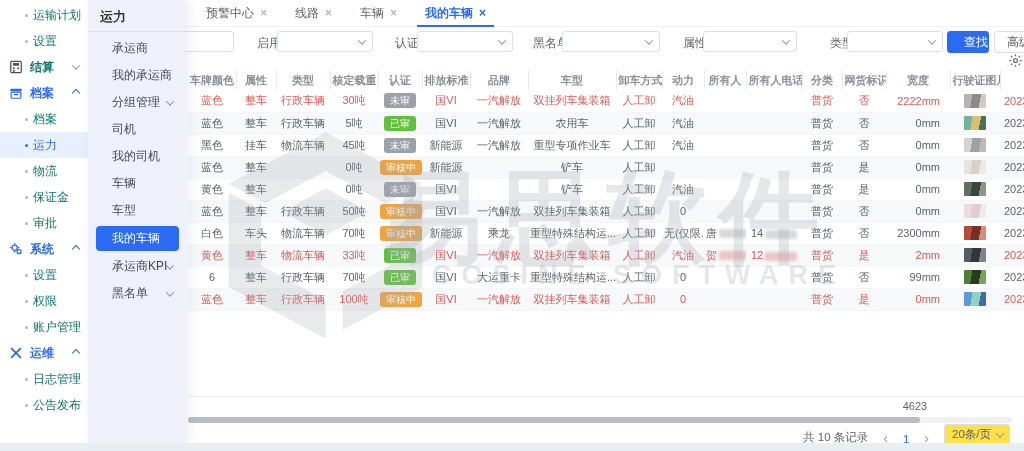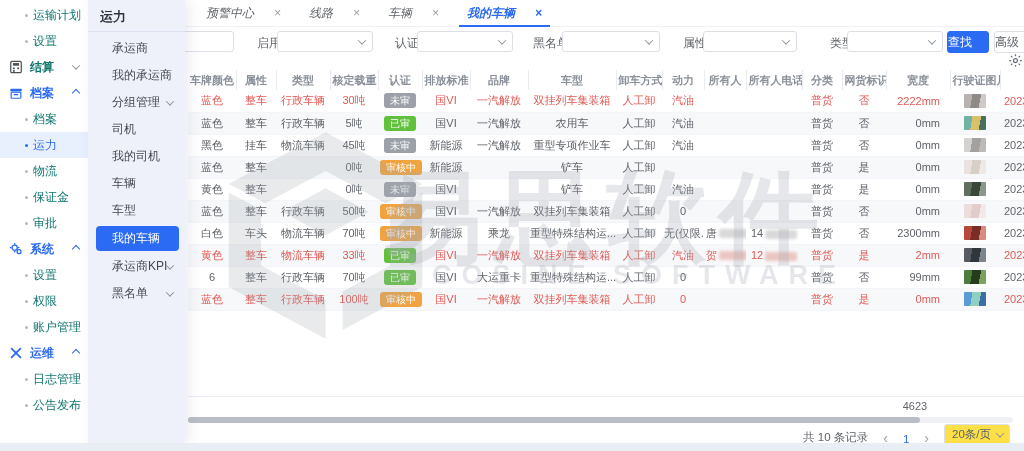--- a/index.html
+++ b/index.html
@@ -28,30 +28,30 @@
   .submenu-title { font-size:13px; font-weight:bold; color:#2f333a; padding:8px 0 5px 12px; }
   .submenu-divider { height:1px; background:#dde1f0; margin:0 0 3px 0; }
   .submenu-item { height:27px; line-height:27px; font-size:12px; color:#454a52; padding-left:24px; position:relative; cursor:pointer; white-space:nowrap; }
   .submenu-item .chev { position:absolute; right:12px; top:11px; }
   .submenu-item.selected { background:#2b6bf3; color:#fff; border-radius:4px; margin:2px 6px 2px 8px; padding-left:16px; height:25px; line-height:25px; }
 
   
   .content { position:absolute; left:88px; top:0; width:936px; height:443px; background:#fff; z-index:1; }
 
   .tabbar { position:absolute; left:0; top:0; width:100%; height:27px; border-bottom:1px solid #f0f1f5; display:flex; align-items:center; padding-left:118px; gap:28px; background:#fff; }
-  .tab { font-size:12px; color:#5f6368; display:flex; gap:20px; align-items:center; height:27px; position:relative; cursor:pointer; white-space:nowrap;font-style:italic; }
+  .tab { font-size:12px; color:#5f6368; display:flex; gap:6px; align-items:center; height:27px; position:relative; cursor:pointer; white-space:nowrap; }
   .tab .x { color:#9aa0a6; font-size:12px; line-height:1; }
   .tab.active { color:#2b6bf3; font-weight:bold; }
   .tab.active .x { color:#2b6bf3; }
   .tab.active::after { content:""; position:absolute; left:-8px; right:-8px; bottom:0; height:2px; background:#2b6bf3; }
 
   .fld-label { position:absolute; top:35px; font-size:12px; color:#5f6368; white-space:nowrap; }
   .fld-box { position:absolute; top:31px; height:21px; border:1px solid #dcdfe6; border-radius:3px; background:#fff; }
   .fld-box .chev { position:absolute; right:7px; top:7px; }
-  .btn { position:absolute; top:31px; height:22px; font-size:12px; line-height:20px; text-align:left; border-radius:3px; cursor:pointer; }
+  .btn { position:absolute; top:31px; height:22px; font-size:12px; line-height:20px; text-align:right; border-radius:3px; cursor:pointer; }
   .btn-primary { background:#2b6bf3; color:#fff; border:1px solid #2b6bf3; }
   .btn-plain { background:#fff; color:#5f6368; border:1px solid #dcdfe6; }
   .gear { position:absolute; top:53px; left:920px; width:15px; height:15px; color:#6a6f78; cursor:pointer; }
 
   
   .table-wrap { position:absolute; left:100px; top:70px; width:836px; height:244px; overflow:hidden; }
   table { border-collapse:collapse; table-layout:fixed; width:892px; }
   th { font-size:11px; color:#8a9099; font-weight:bold; height:20px; white-space:nowrap; overflow:hidden; border-right:1px solid #e9ebef; padding:0 2px; }
   th:last-child { border-right:none; }
   td { font-size:11px; color:#5f6368; height:22px; text-align:center; white-space:nowrap; overflow:hidden; padding:0 2px; border-bottom:1px solid #f4f5f8; }

